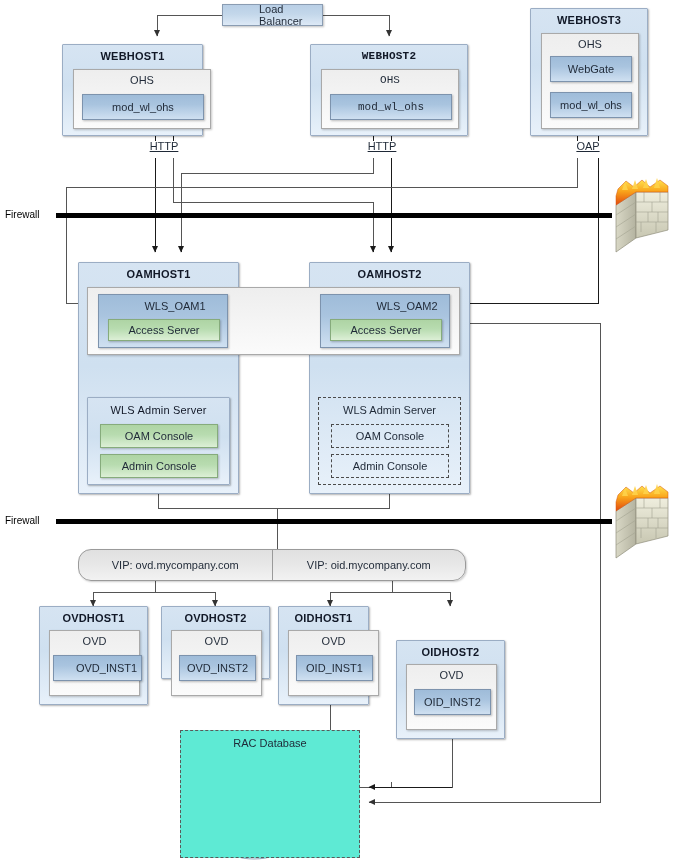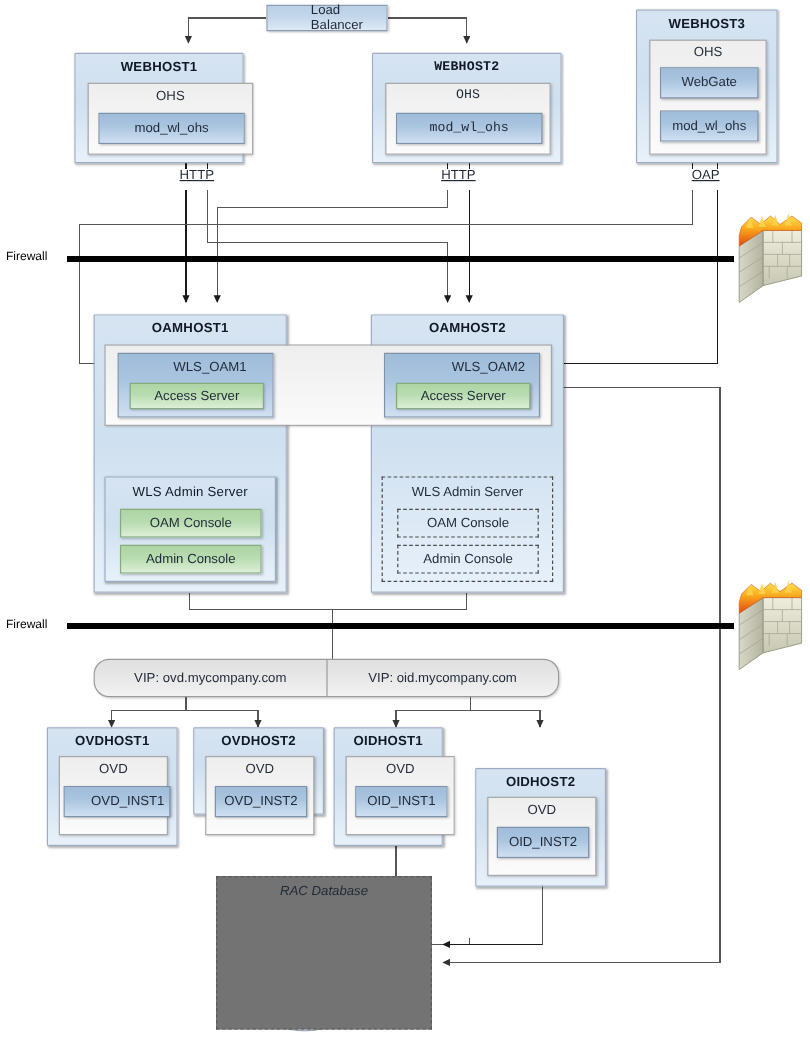--- a/index.html
+++ b/index.html
@@ -85,21 +85,21 @@
     font-size:11px;color:#1f2937;padding-left:36px;
   }
   .fw-label{
     position:absolute;font-size:10px;color:#000;white-space:nowrap;
   }
   .edge-label{
     position:absolute;font-size:11px;color:#1f2937;white-space:nowrap;text-align:center;text-decoration:underline;
   }
   .rac-wrap{
     position:absolute;box-sizing:border-box;
-    border:1px dashed #5a5a5a;background:#737373;font-style:italic;
+    border:1px dashed #5a5a5a;background:#5eead4;
   }
   .rac-title{
     position:absolute;left:0;right:0;top:6px;text-align:center;
     font-size:11px;color:#1f2937;
   }
   .vip-bar{
     position:absolute;box-sizing:border-box;
     border:1px solid #9a9a9a;
     background:linear-gradient(180deg,#e0e0e0 0%, #e7e7e7 45%, #f2f2f2 100%);
     box-shadow:1px 1px 2px rgba(0,0,0,.2);

